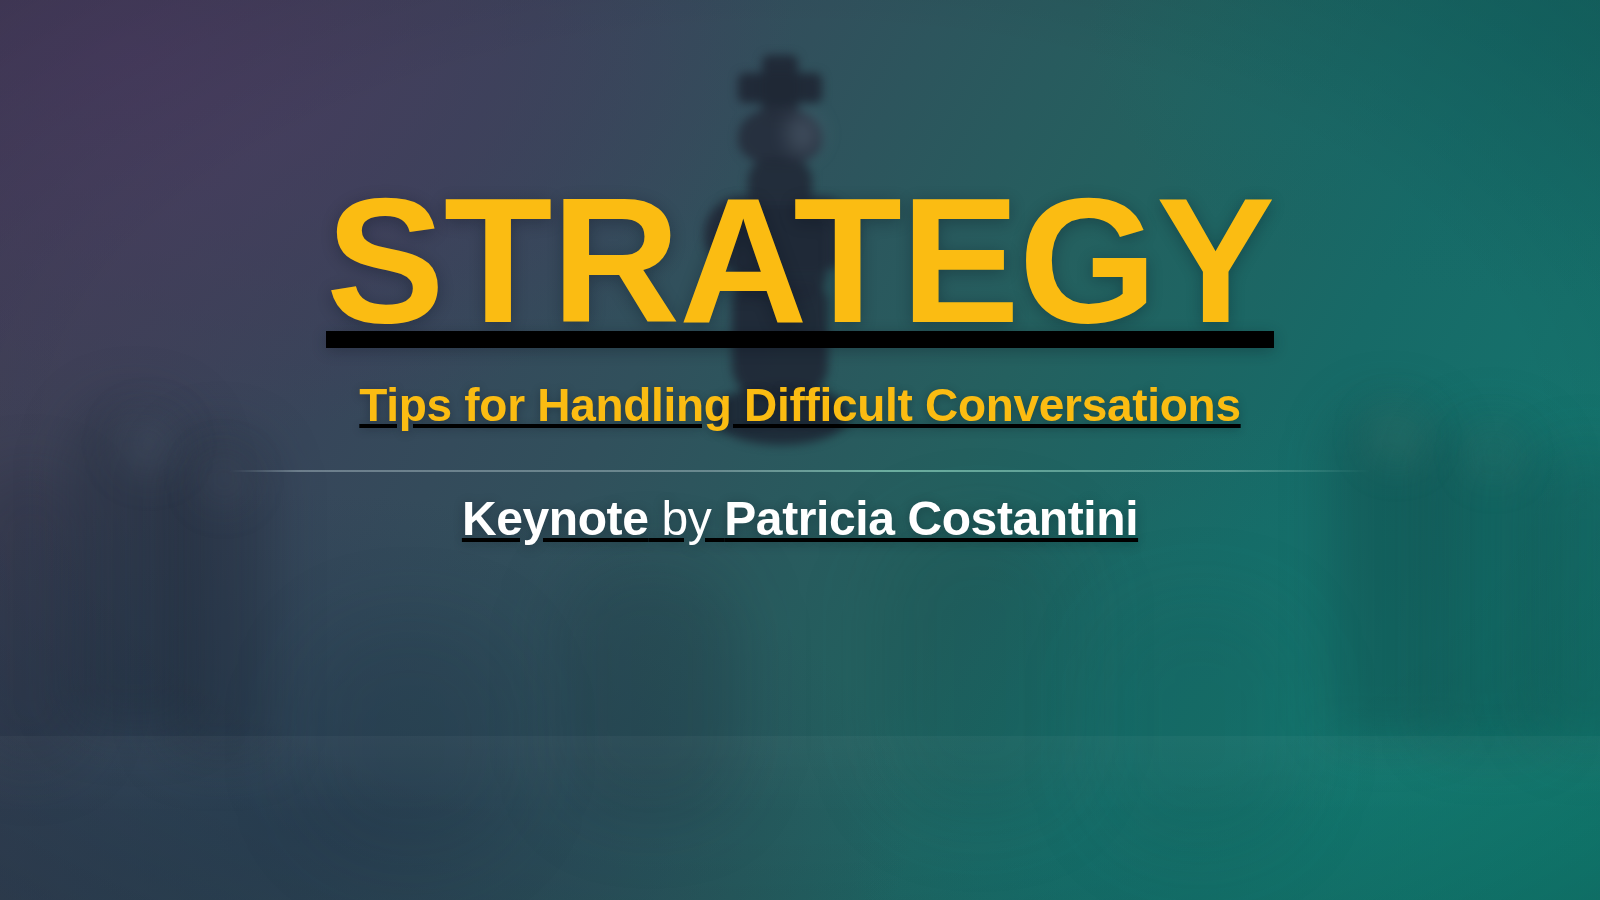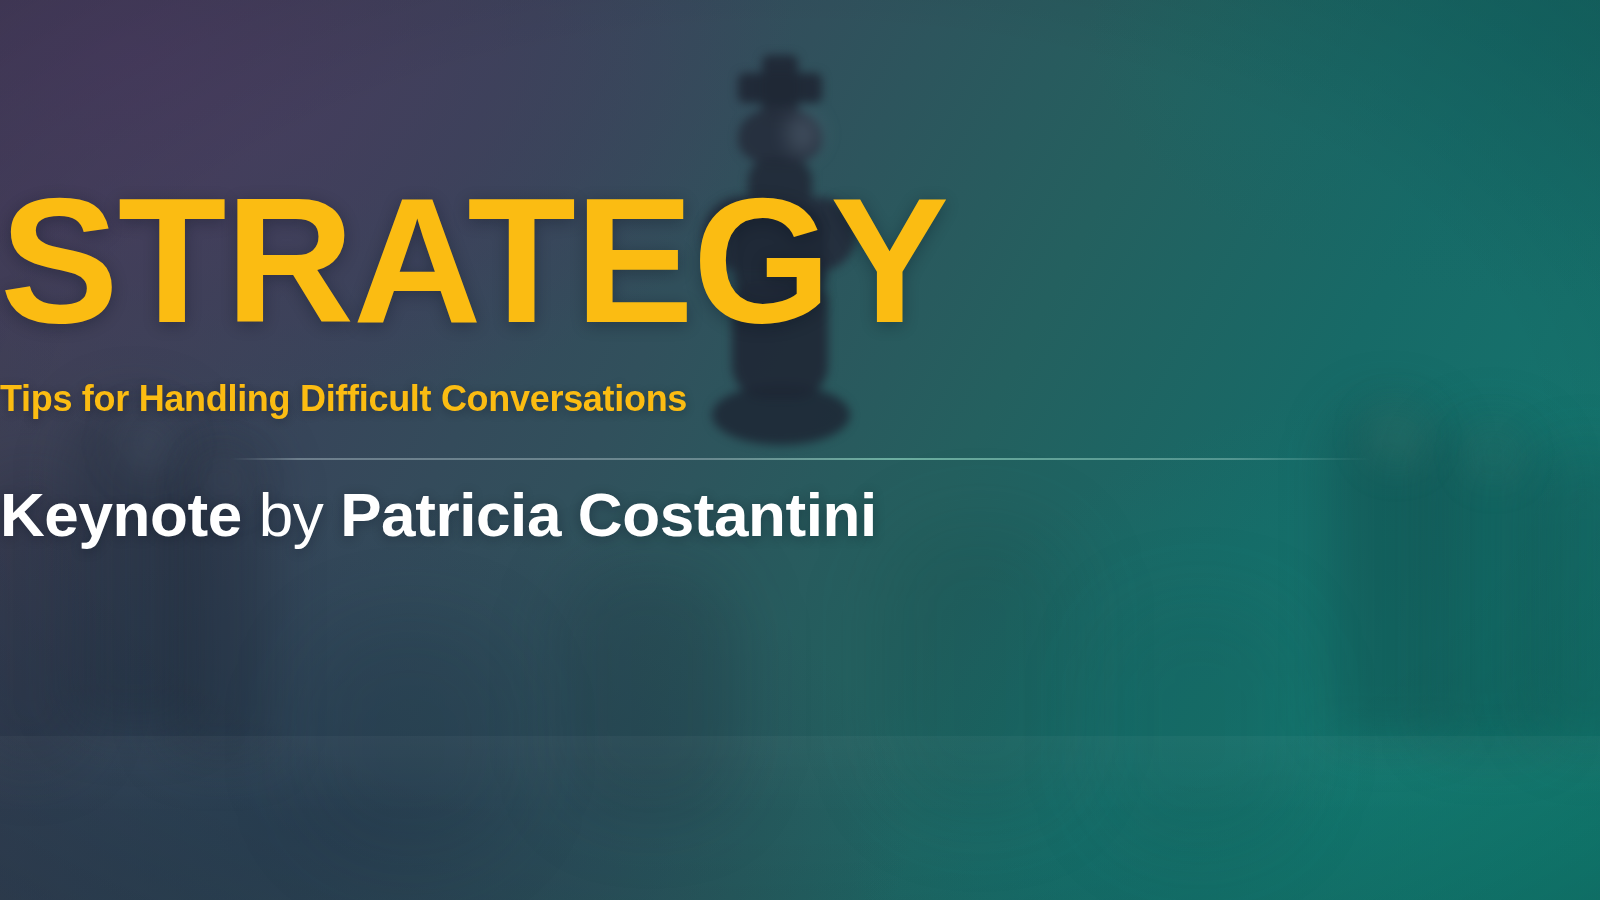--- a/index.html
+++ b/index.html
@@ -123,42 +123,43 @@
   .vignette {
     position:absolute; inset:0;
     background:radial-gradient(ellipse 88% 86% at 50% 48%, rgba(0,0,0,0) 52%, rgba(0,0,0,.20) 100%);
   }
 
   
   .content {
     position:absolute;
     left:0; right:0;
     top:178px;
-    text-align:left;
+    text-align:center;
+    text-decoration:underline;
   }
 
   .title-main {
     font-size:178px;
     font-weight:bold;
     letter-spacing:-1px;
     line-height:.93;
     color:#fbbc12;
     text-shadow:0 3px 16px rgba(8,14,22,.30);
   }
   .title-sub {
     font-size:138px;
     font-weight:bold;
     letter-spacing:-1px;
     line-height:1.0;
     color:#ffffff;
     margin-top:22px;
     text-shadow:0 3px 16px rgba(8,14,22,.28);
   }
   .tagline {
-    font-size:36px;
+    font-size:46px;
     font-weight:bold;
     letter-spacing:-.3px;
     color:#fbbc12;
     margin-top:34px;
     text-shadow:0 2px 10px rgba(8,14,22,.30);
   }
 
   .divider {
     width:1140px;
     height:2px;
@@ -166,21 +167,21 @@
     background:linear-gradient(90deg,
       rgba(190,210,215,0) 0%,
       rgba(190,210,215,.40) 6%,
       rgba(196,214,218,.40) 42%,
       rgba(150,224,200,.62) 58%,
       rgba(168,216,206,.40) 88%,
       rgba(168,216,206,0) 100%);
   }
 
   .byline {
-    font-size:62px;
+    font-size:48px;
     line-height:1.05;
     color:#ffffff;
     margin-top:22px;
     letter-spacing:-.4px;
     text-shadow:0 2px 12px rgba(8,14,22,.30);
   }
   .byline .b-strong { font-weight:bold; }
   .byline .b-light  { font-weight:normal; }
 </style>
 </head>

